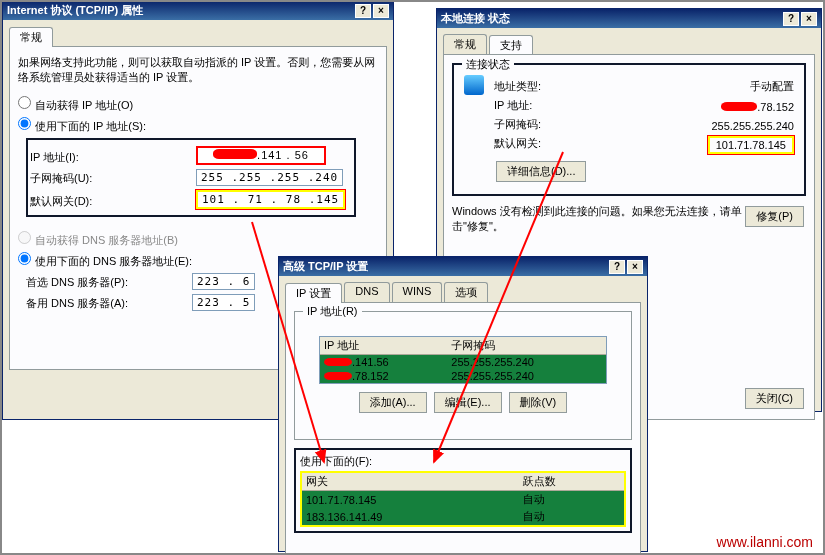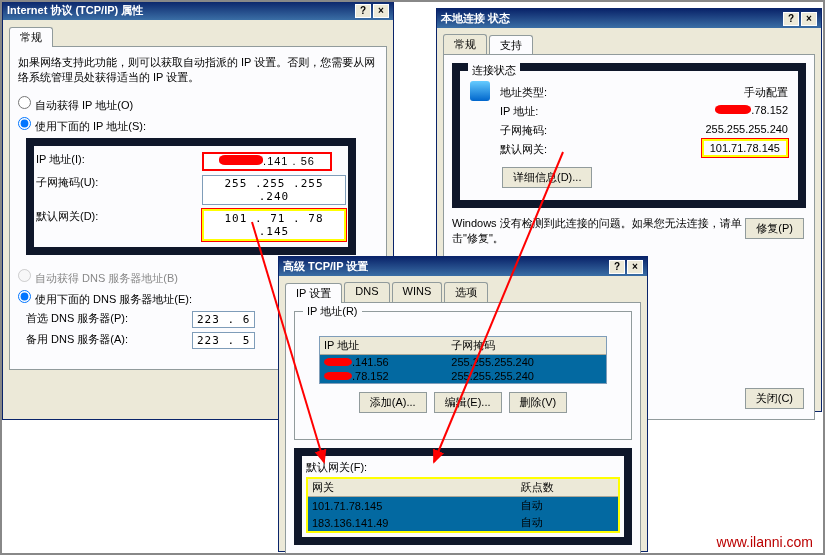--- a/index.html
+++ b/index.html
@@ -11,42 +11,42 @@
 .titlebar .btn { width:16px; height:14px; background:#ece9d8; border:1px solid #fff; color:#000; font-size:10px; display:flex; align-items:center; justify-content:center; margin-left:2px; }
 
 .tabs { display:flex; margin:6px 6px 0 6px; }
 .tab { background:#ece9d8; border:1px solid #919b9c; border-bottom:none; padding:2px 10px; margin-right:2px; border-radius:3px 3px 0 0; }
 .tab.active { background:#fcfcfe; position:relative; top:1px; }
 
 .panel { border:1px solid #919b9c; margin:0 6px 6px 6px; background:#fcfcfe; padding:8px; }
 .fieldset { border:1px solid #919b9c; padding:24px; margin-bottom:8px; position:relative; }
 .legend { position:absolute; top:-8px; left:8px; background:#fcfcfe; padding:0 4px; }
 
-.row { display:flex; align-items:flex-start; margin:4px 0; }
+.row { display:flex; align-items:flex-end; margin:4px 0; }
 .row label { flex:0 0 130px; }
 
 input[type=radio]{ margin-right:4px; }
 .ipbox { background:#fff; border:1px solid #7f9db9; padding:1px 4px; font-family:monospace; letter-spacing:1px; display:inline-block; min-width:130px; text-align:center;margin-left:36px; }
 
 .fbutton { background:#ece9d8; border:1px solid #919b9c; padding:2px 10px; margin:2px; }
 
-.redbox { border:8px solid #0f172a; }
+.redbox { border:2px solid #0f172a; }
 .redscribble { display:inline-block; background:red; border-radius:6px/4px; }
 
 .table { width:100%; border-collapse:collapse; }
 .table th { text-align:left; font-weight:normal; border-bottom:1px solid #aca899; padding:1px 4px; background:#ece9d8;}
 .table td { padding:1px 4px; }
 
 svg.arrows { position:absolute; top:0; left:0; pointer-events:none; }
 
 .watermark { position:absolute; bottom:6px; right:12px; color:#c62020; font-family:"STKaiti","KaiTi",serif; text-align:right; line-height:1; }
 .watermark .big { font-size:34px; letter-spacing:2px; }
 .watermark .url { font-size:14px; color:#b00; }
 
-.listbox { background:#0369a1; border:1px solid #7f9db9; }
+.listbox { background:#15803d; border:1px solid #7f9db9; }
 .outer-border{border:2px solid #888;position:absolute;top:0;left:0;right:0;bottom:0;pointer-events:none;}
 </style>
 </head>
 <body>
 
 <div class="window" style="left:2px; top:0; width:392px; height:420px;">
   <div class="titlebar">
     <span>Internet 协议 (TCP/IP) 属性</span>
     <span class="spacer"></span>
     <span class="btn">?</span>
@@ -186,21 +186,21 @@
           </table>
       </div>
       <div style="text-align:center;margin-top:6px;">
         <button class="fbutton">添加(A)...</button>
         <button class="fbutton">编辑(E)...</button>
         <button class="fbutton">删除(V)</button>
       </div>
     </div>
 
     <div class="redbox" style="padding:4px;">
-      <div style="margin-bottom:2px;">默认网关(F):</div>
+      <div style="margin-bottom:2px;">使用下面的(F):</div>
       <div class="listbox" style="border:2px solid yellow;">
         <table class="table">
           <tbody>
               <tr>
                 <th>网关</th>
                 <th>跃点数</th>
               </tr>
           <tr>
                 <td>101.71.78.145</td>
                 <td>自动</td>

